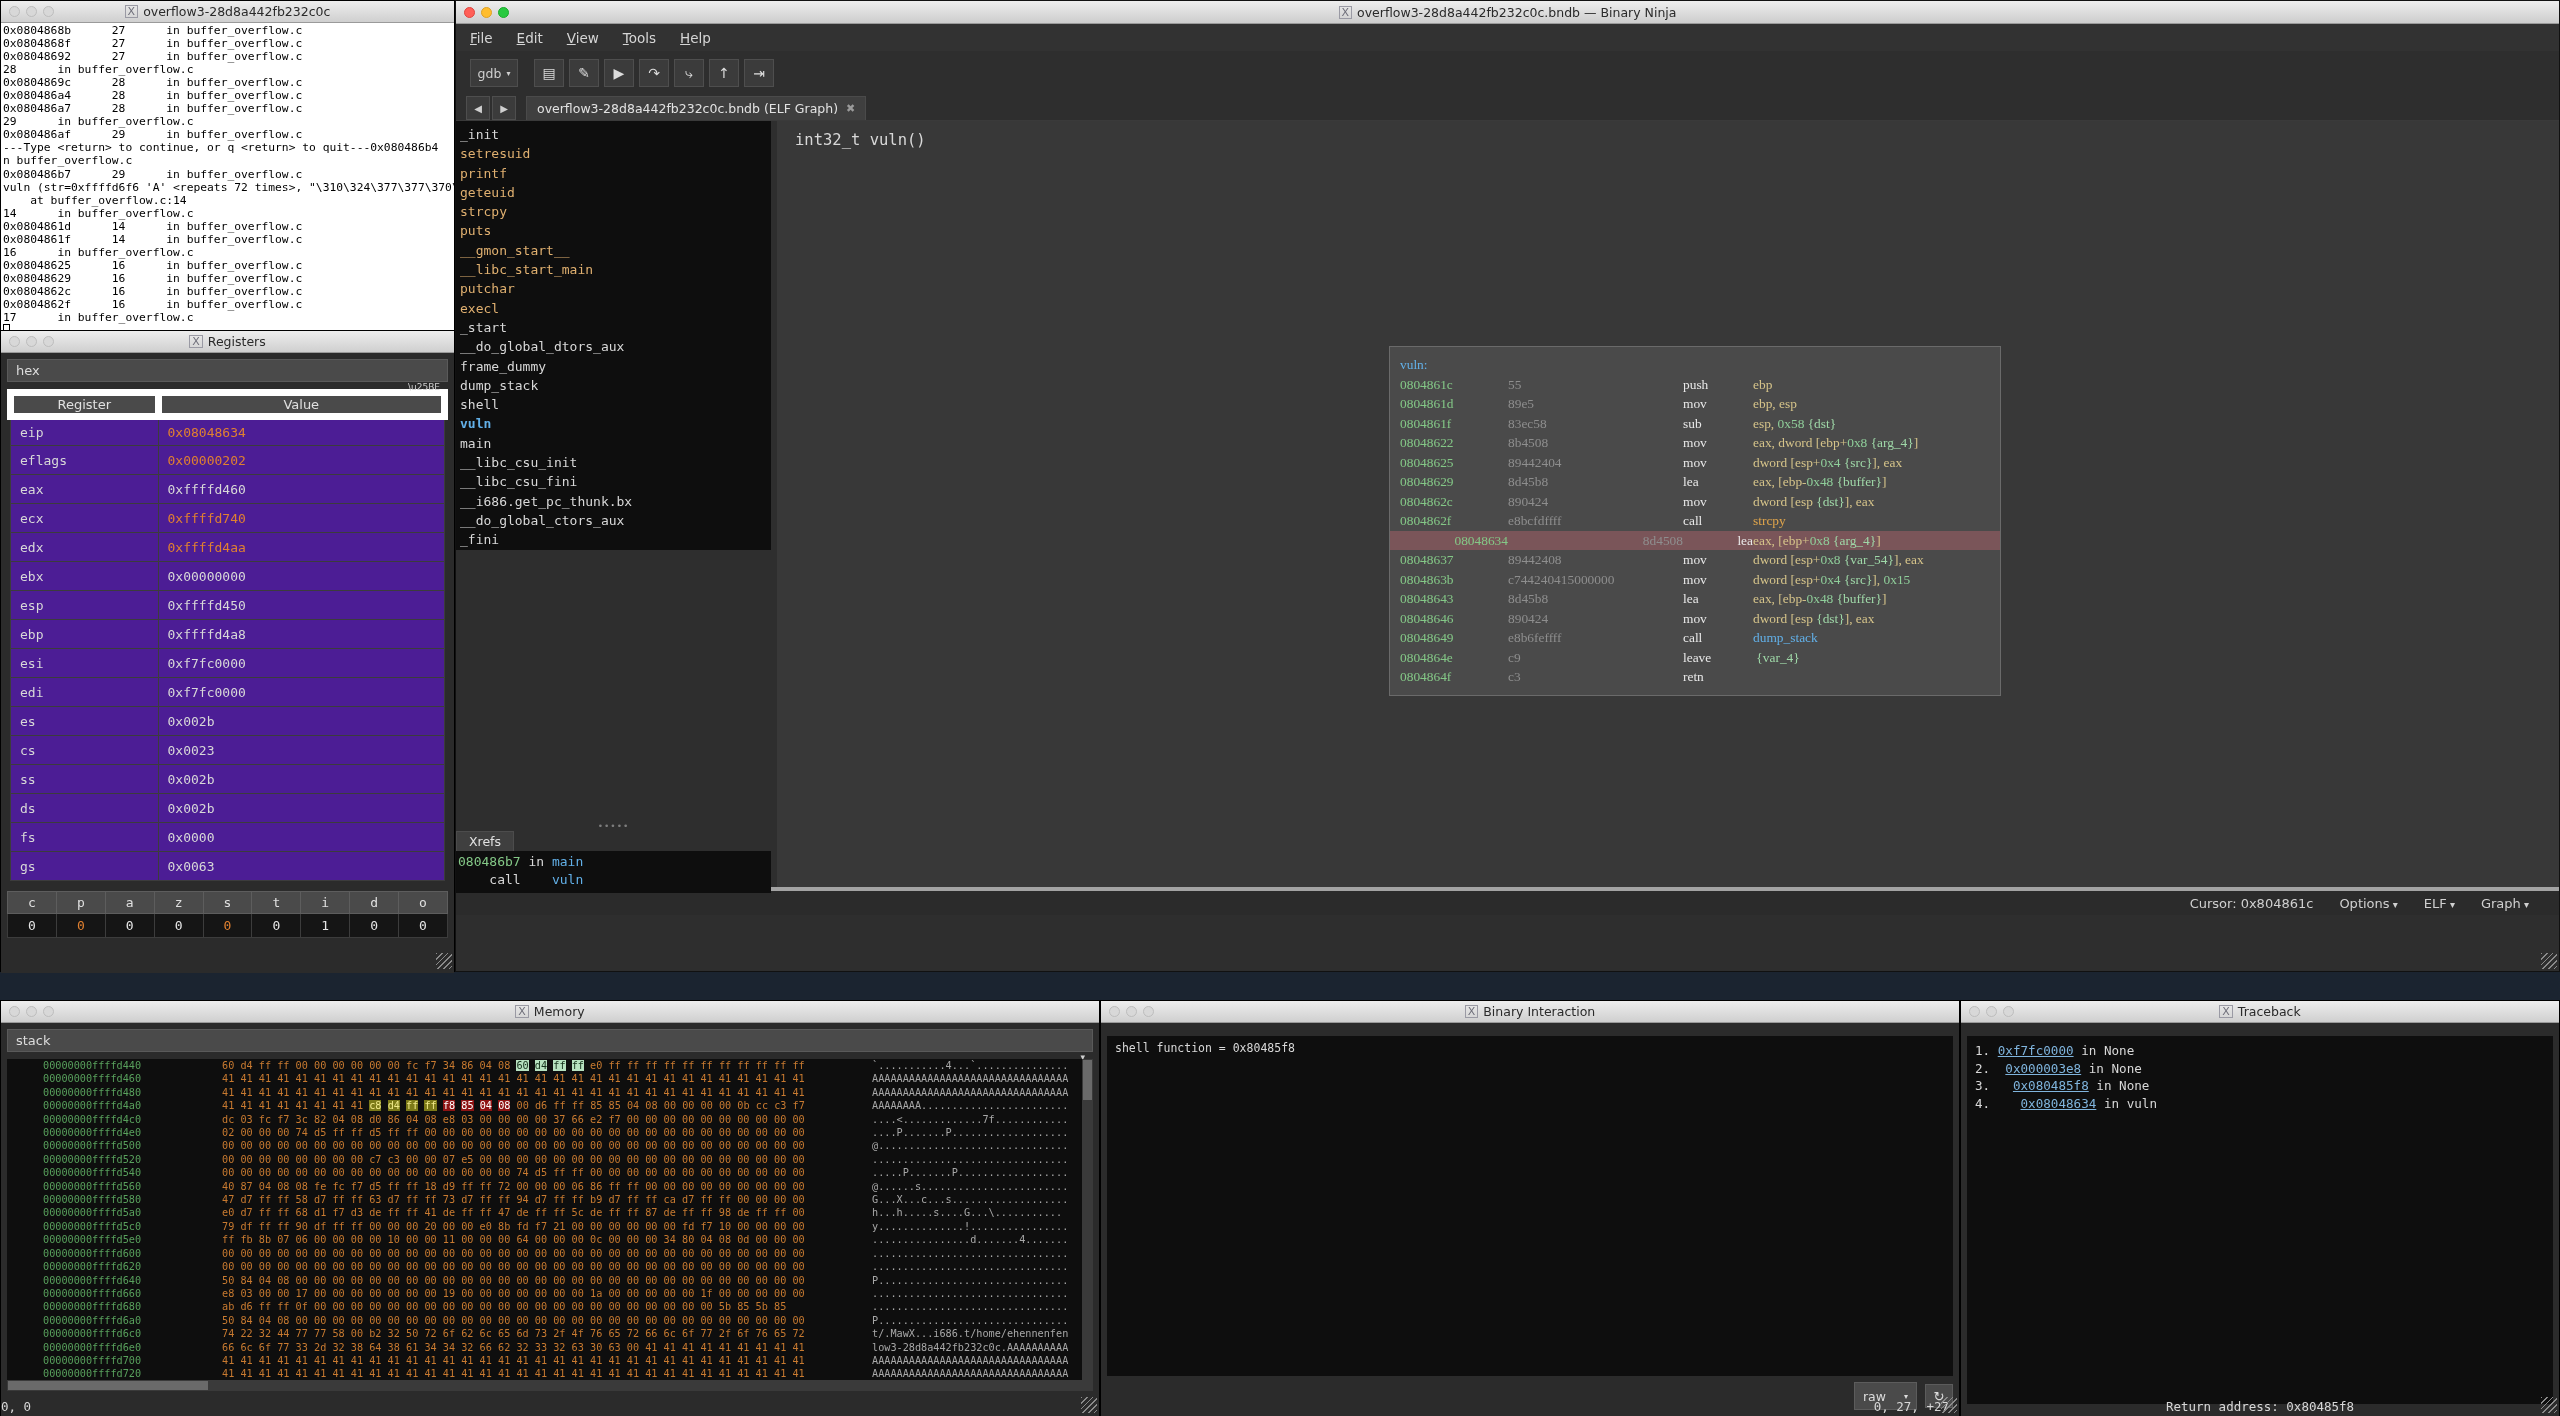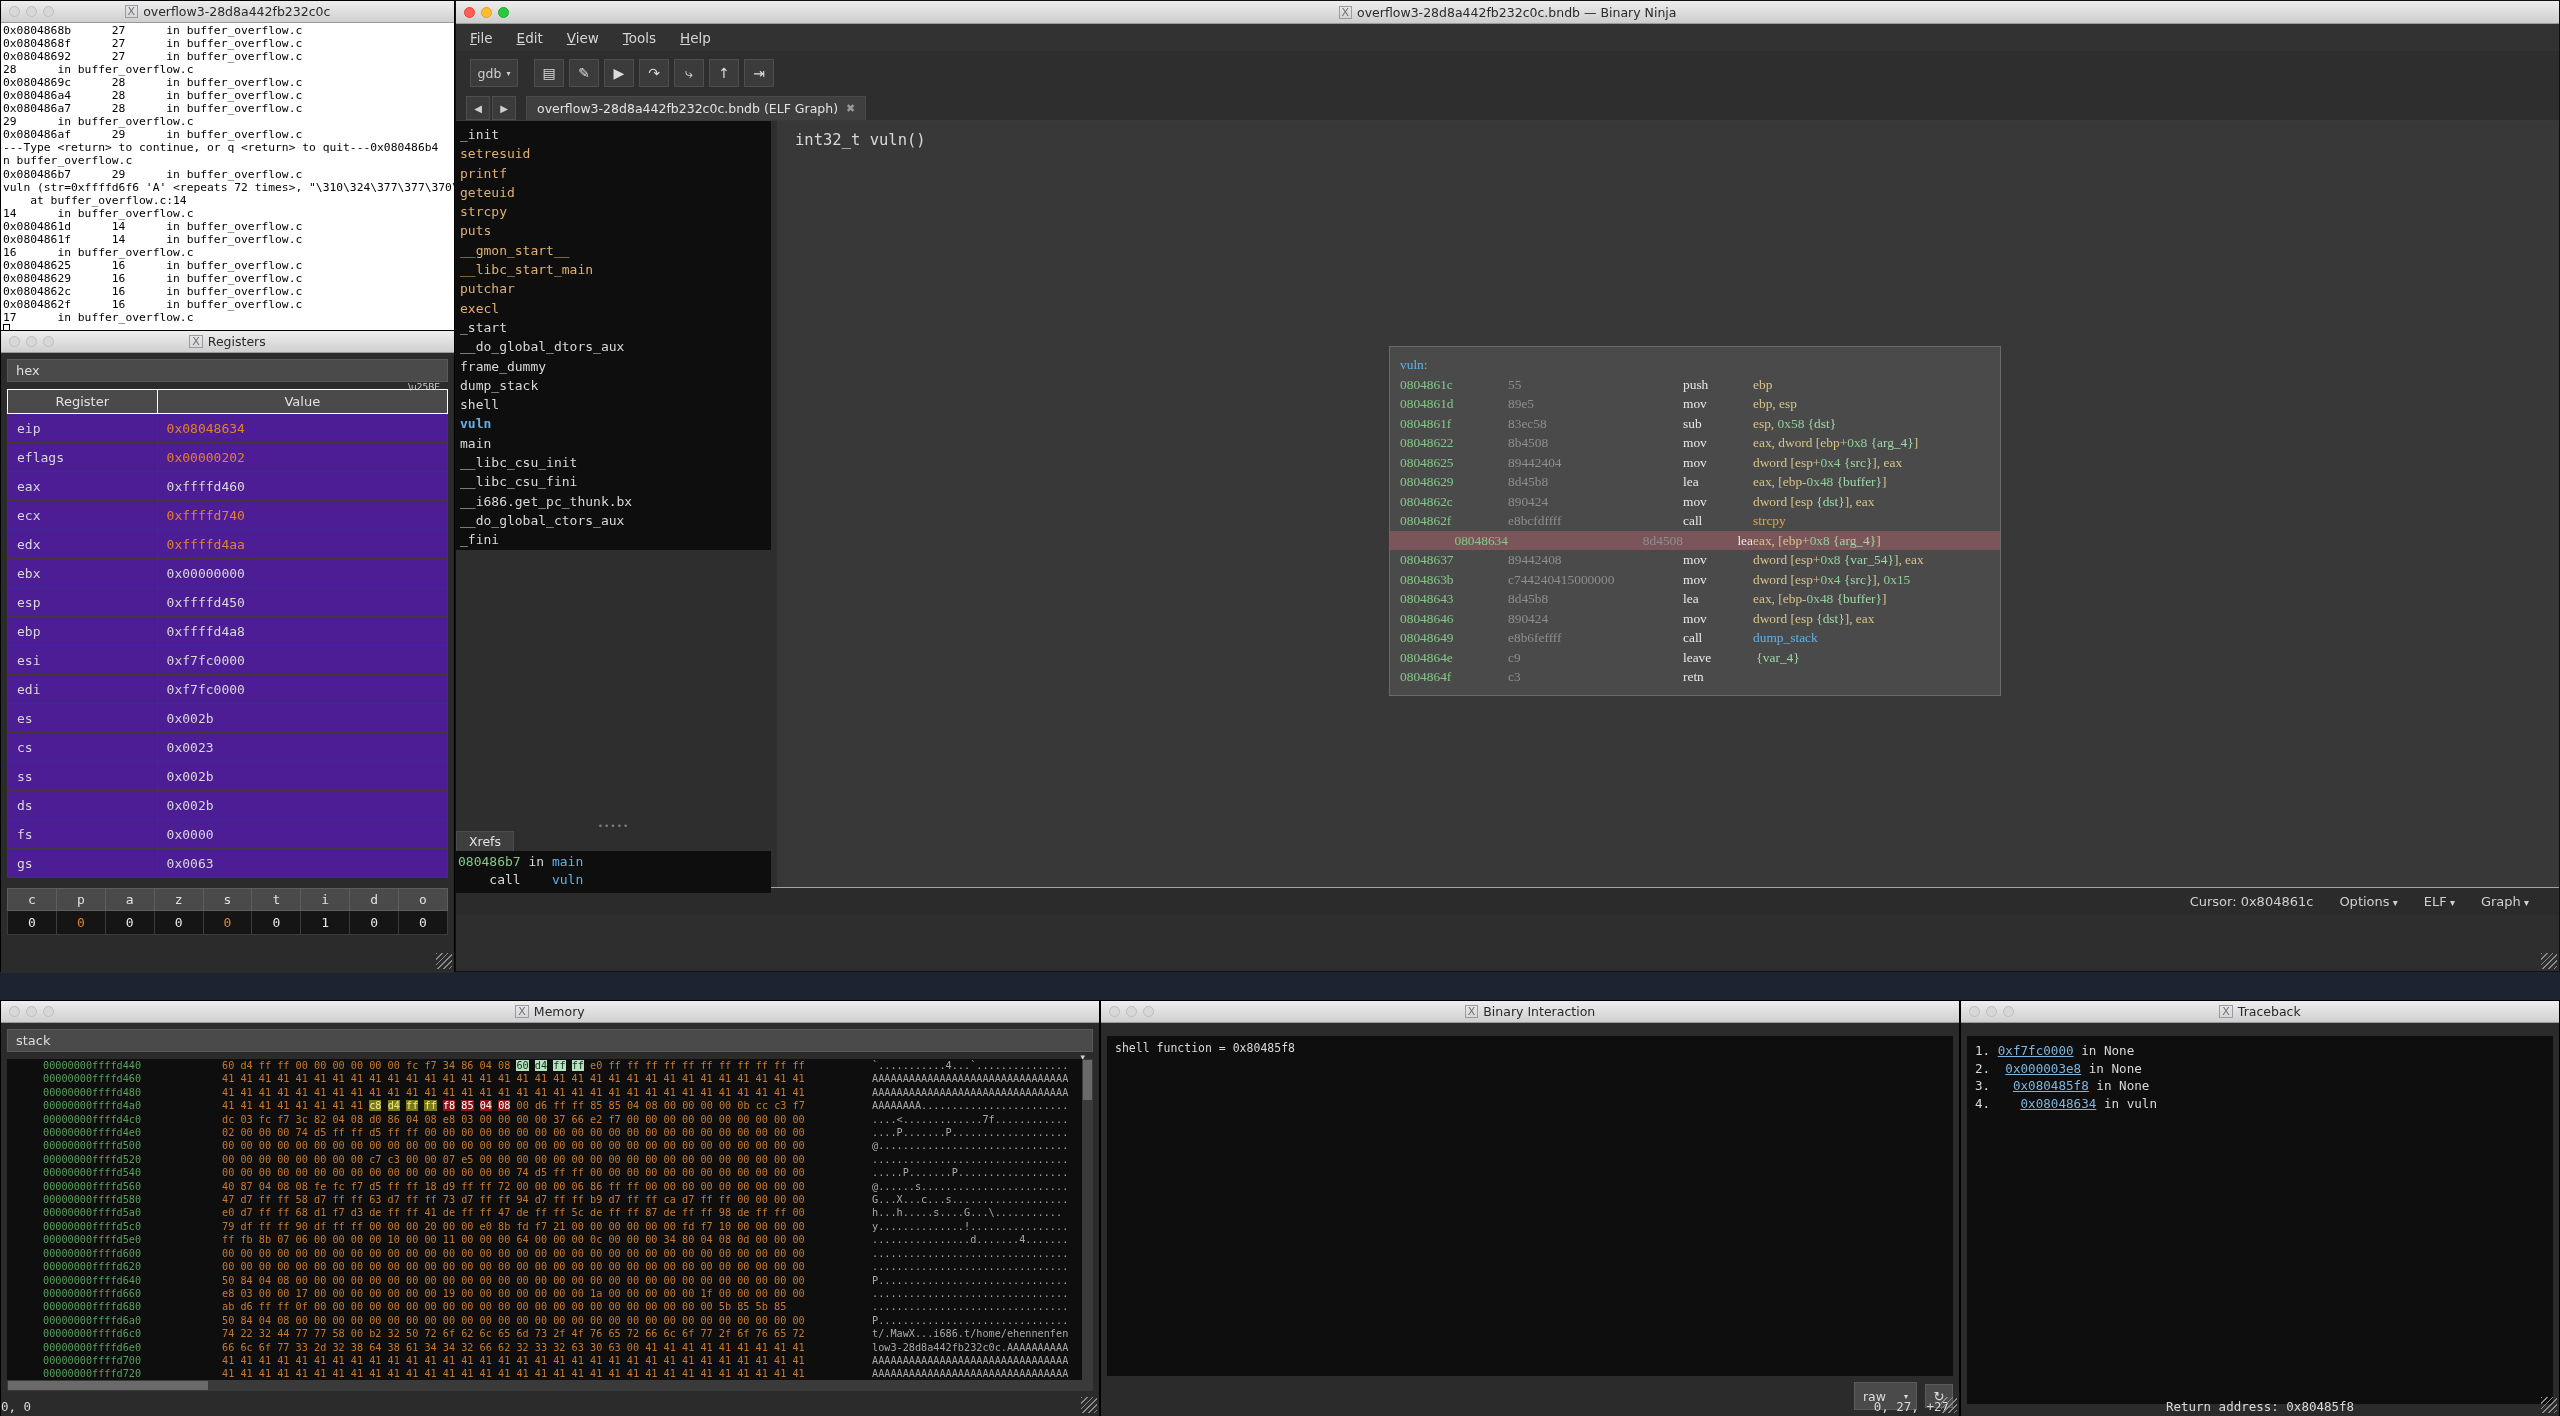--- a/index.html
+++ b/index.html
@@ -48,21 +48,21 @@
   .combo {
     background:#4a4a4a; color:#dcdcdc; border:1px solid #5a5a5a;
     height:23px; display:flex; align-items:center; padding:0 8px;
     font-size:13px; position:relative;
   }
   .combo .caret { position:absolute; right:7px; color:#cfcfcf; font-size:9px;margin-top:32px;}
   table.regtbl { width:100%; border-collapse:collapse; margin-top:7px;
                  font-family:"DejaVu Sans Mono", monospace; font-size:13px;}
   table.regtbl th {
     background:#4a4a4a; color:#e0e0e0; font-weight:normal;
-    border:1px solid #ffffff; height:24px; font-size:13px;
+    border:7px solid #ffffff; height:24px; font-size:13px;
     font-family:"DejaVu Sans", sans-serif;
   }
   table.regtbl td {
     background:#4c1d95; border:1px solid #3c3c3c; height:29px;
     padding-left:9px; color:#d8d8d8;
   }
   td.regname { width:34%; }
   td.regval.hl { color:#e08030; }
   td.regval.norm { color:#d8d8d8; }
 
@@ -138,21 +138,21 @@
      border-bottom:none; padding:2px 12px; font-size:12.5px; color:#e2e2e2; }
   .xrefs-body { background:#0e0e0e; height:42px; padding:2px 0 0 2px;
                 font-family:"DejaVu Sans Mono", monospace; font-size:13px;
                 line-height:18px; white-space:pre;}
   .xr-addr { color:#84c887;}
   .xr-kw { color:#d8d8d8;}
   .xr-fn { color:#62b0e8;}
 
   .bn-status { height:28px; background:#2b2b2b; display:flex; align-items:center;
     justify-content:flex-end; gap:26px; padding-right:30px;
-    font-size:13px; color:#d0d0d0; border-top:1px solid #a3a3a3;}
+    font-size:13px; color:#d0d0d0; border-top:4px solid #a3a3a3;}
   .bn-status .pick::after { content:" \25BE"; font-size:10px;}
 
   
   #mem-win  { left:0px;    top:1000px; width:1100px; height:416px; }
   #bi-win   { left:1100px; top:1000px; width:860px;  height:416px; }
   #tb-win   { left:1960px; top:1000px; width:600px;  height:416px; }
   .subpanel { background:#2b2b2b; padding:6px; height:394px; position:relative;}
 
   .hexwrap { background:#0e0e0e; margin-top:7px; height:332px; position:relative;
              overflow:hidden; font-family:"DejaVu Sans Mono", monospace;

